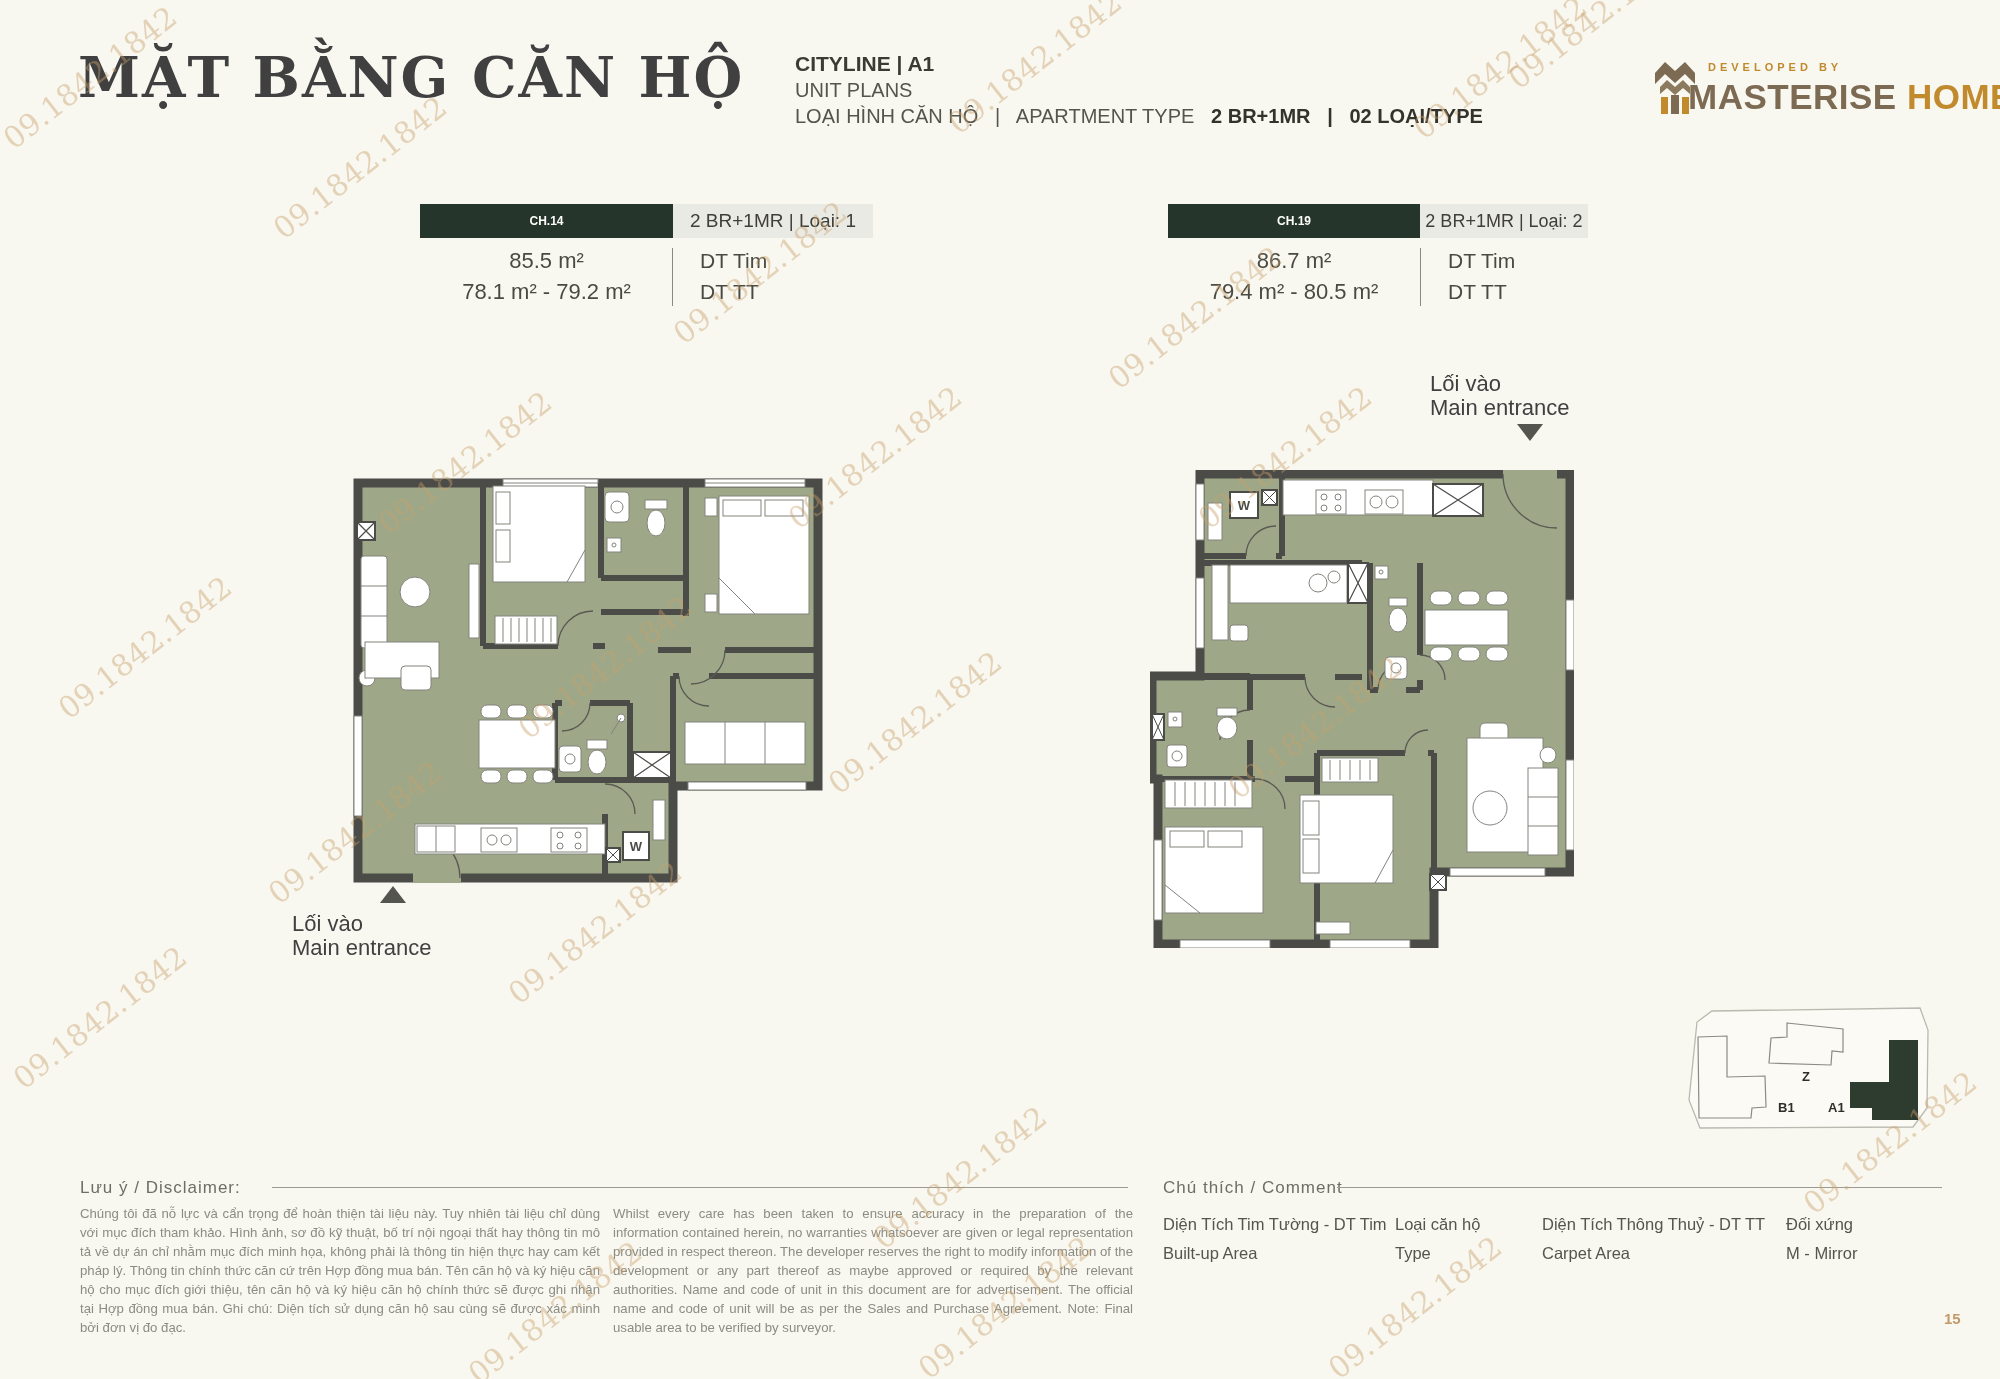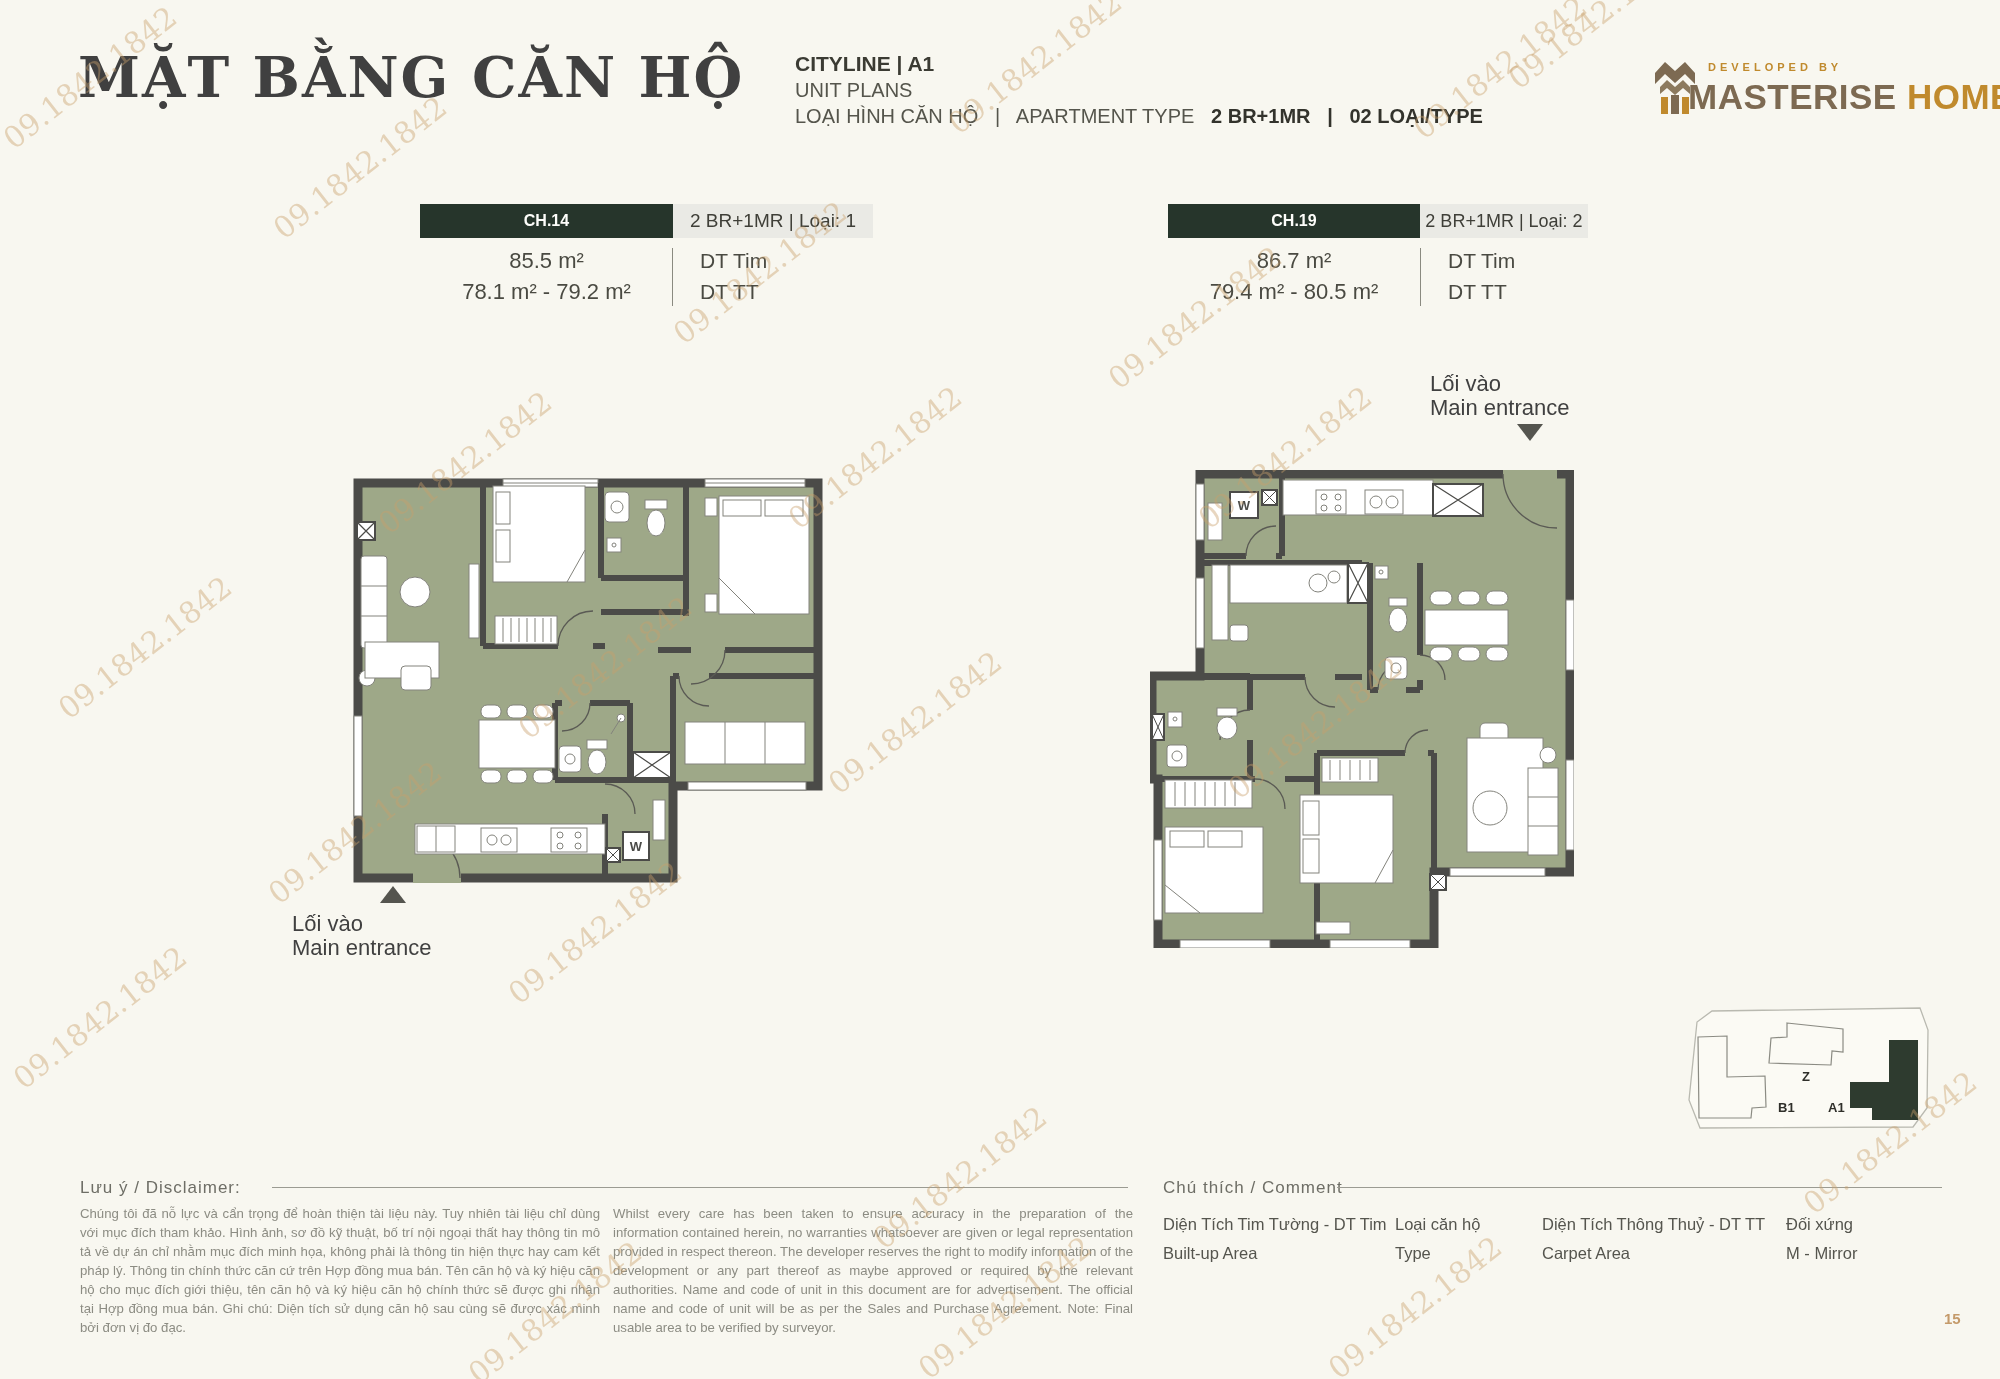--- a/index.html
+++ b/index.html
@@ -20,21 +20,21 @@
   
   #logo{left:1652px;top:55px;width:300px;height:62px;}
   #logo-mark{position:absolute;left:0;top:2px;}
   #logo-devby{position:absolute;left:56px;top:6px;font-size:11px;letter-spacing:4px;
               color:#C08A2D;font-weight:bold;}
   #logo-brand{position:absolute;left:36px;top:22px;font-size:35px;font-weight:bold;letter-spacing:.5px;}
   #logo-brand .b1{color:#7D6A52;}
   #logo-brand .b2{color:#C08A2D;}
   
   .code-box{position:absolute;height:34px;background:#26352B;color:#FdFdFa;
-            font-weight:bold;font-size:16px;display:flex;align-items:center;justify-content:center;}
+            font-weight:bold;font-size:12px;display:flex;align-items:center;justify-content:center;}
   .type-box{position:absolute;height:34px;background:#EAEAE5;color:#3F3F38;
             font-size:19px;display:flex;align-items:center;justify-content:center;}
   .area-col{position:absolute;text-align:center;font-size:22px;color:#4A4A42;line-height:31px;}
   .area-lbl{position:absolute;text-align:left;font-size:21px;color:#4A4A42;line-height:31px;}
   .vdiv{position:absolute;width:1px;background:#8A8A80;}
   
   .ent-lbl{position:absolute;width:200px;text-align:left;font-size:22px;color:#404040;line-height:24px;}
   .tri-up{position:absolute;width:0;height:0;border-left:13px solid transparent;
           border-right:13px solid transparent;border-bottom:17px solid #55554F;}
   .tri-down{position:absolute;width:0;height:0;border-left:13px solid transparent;

